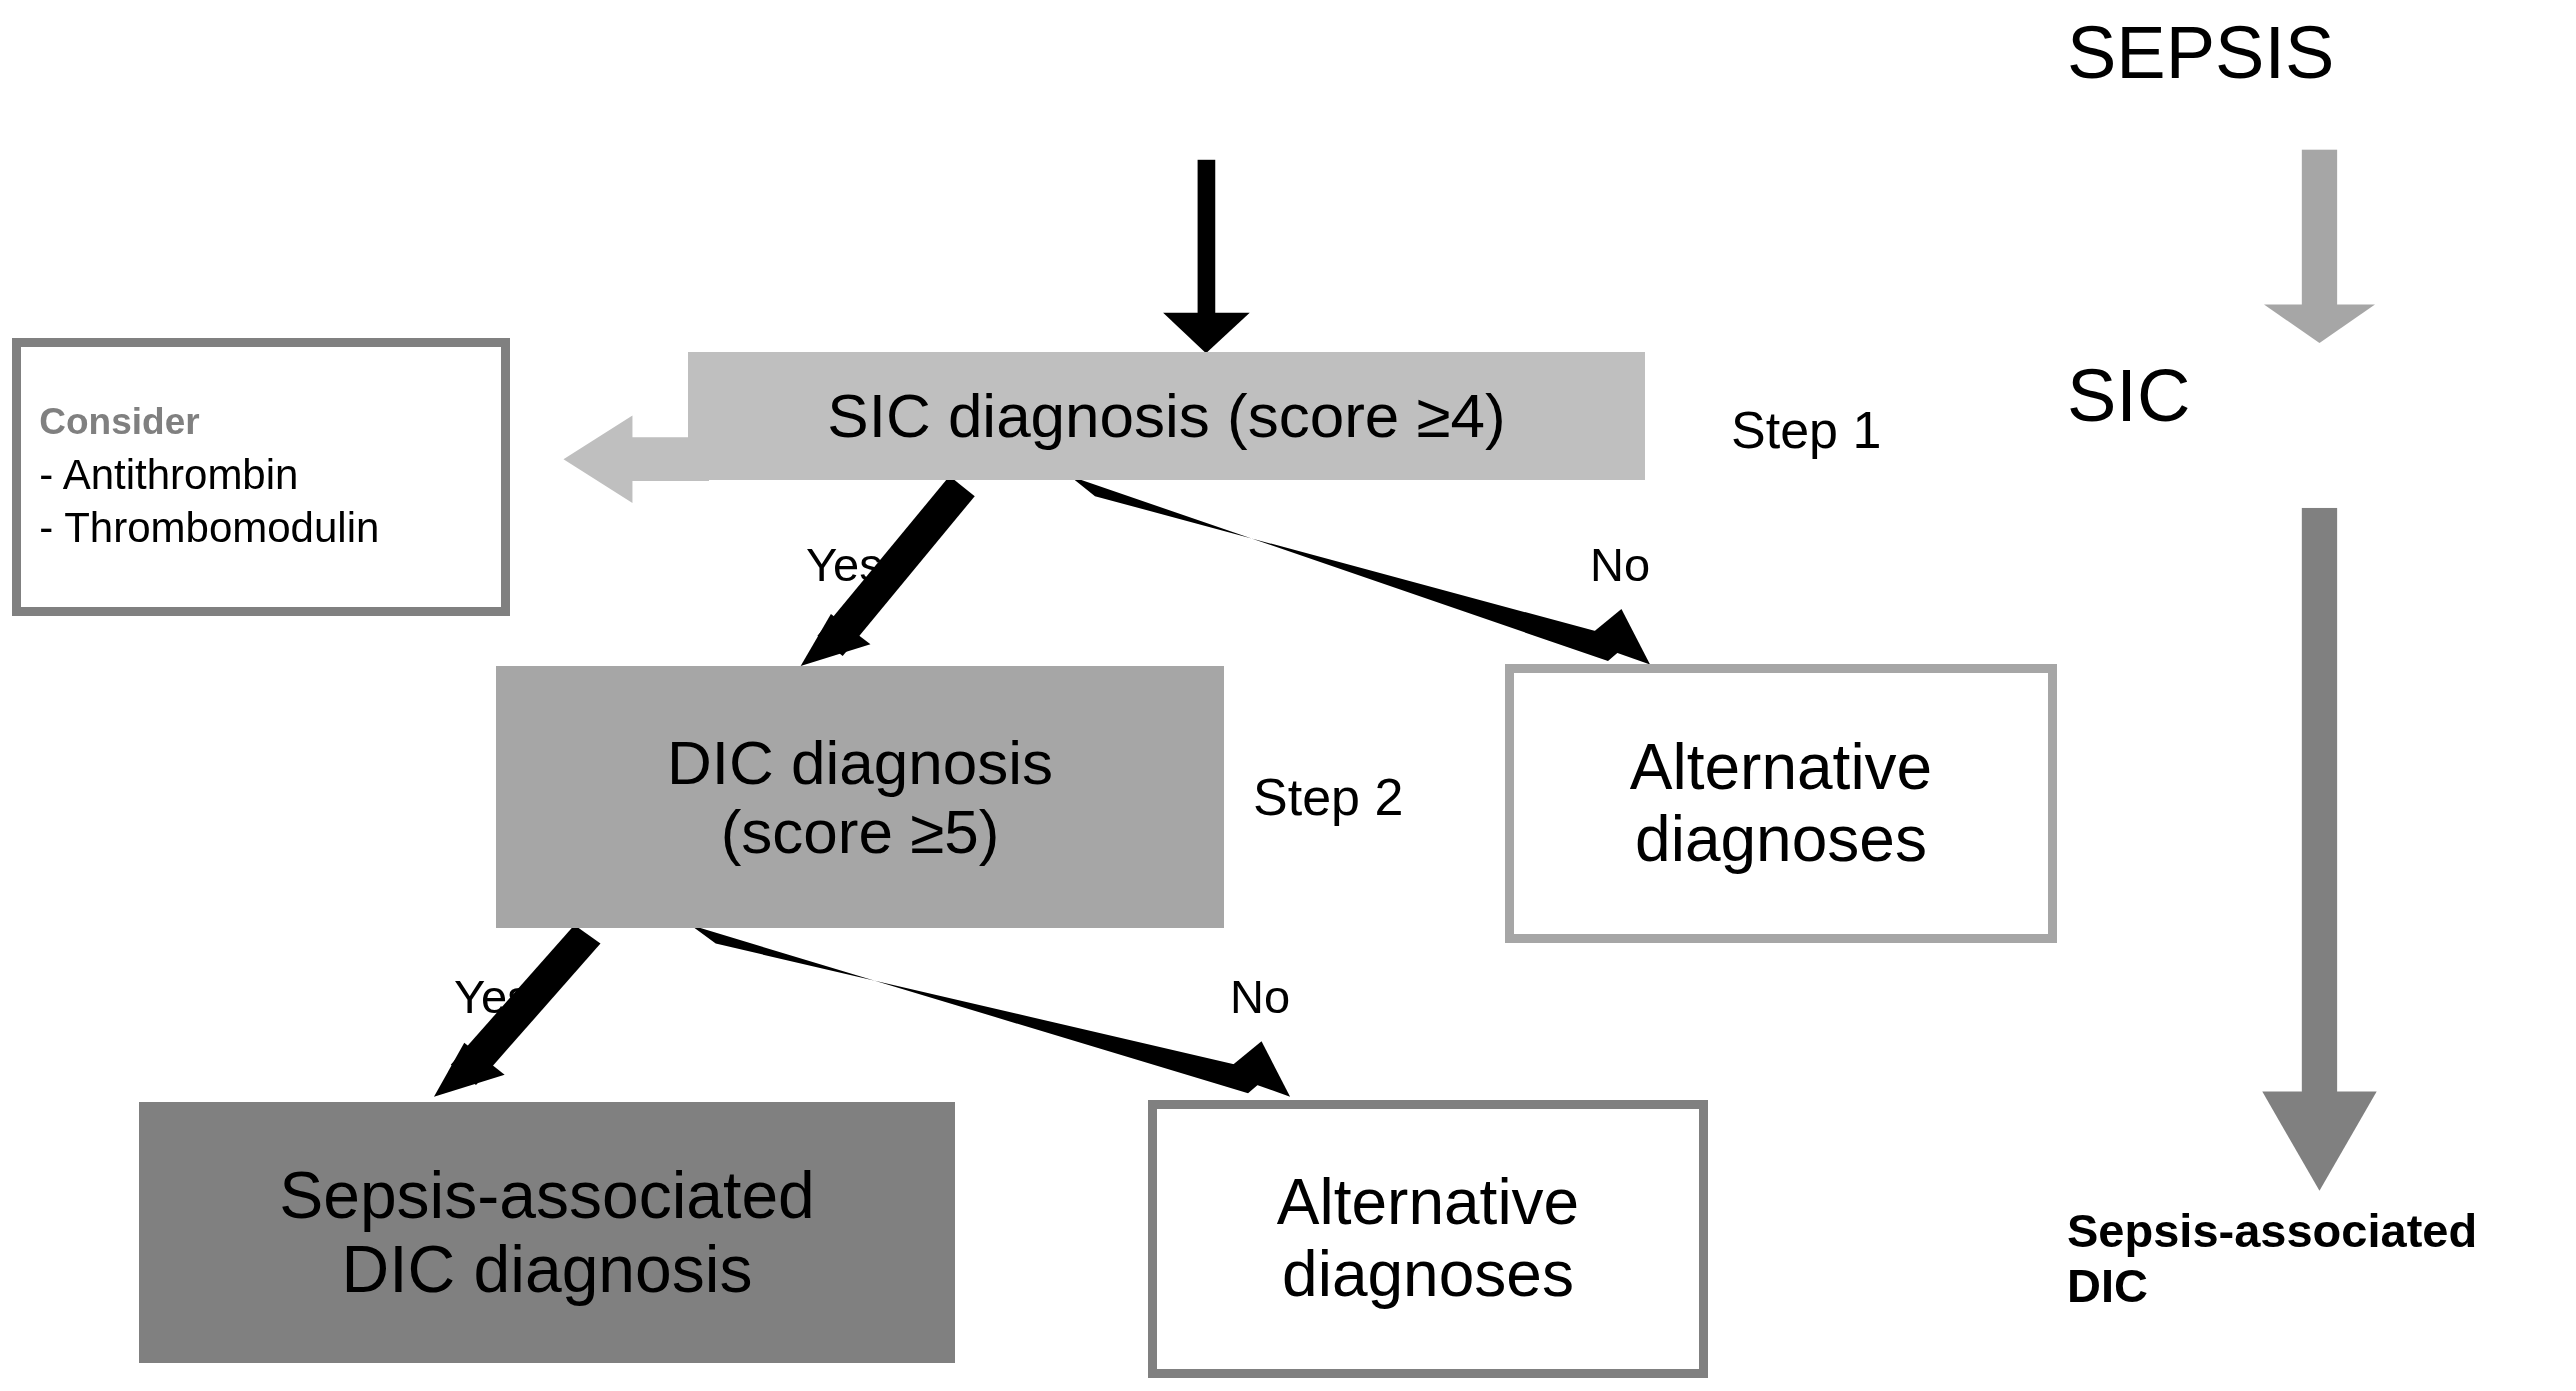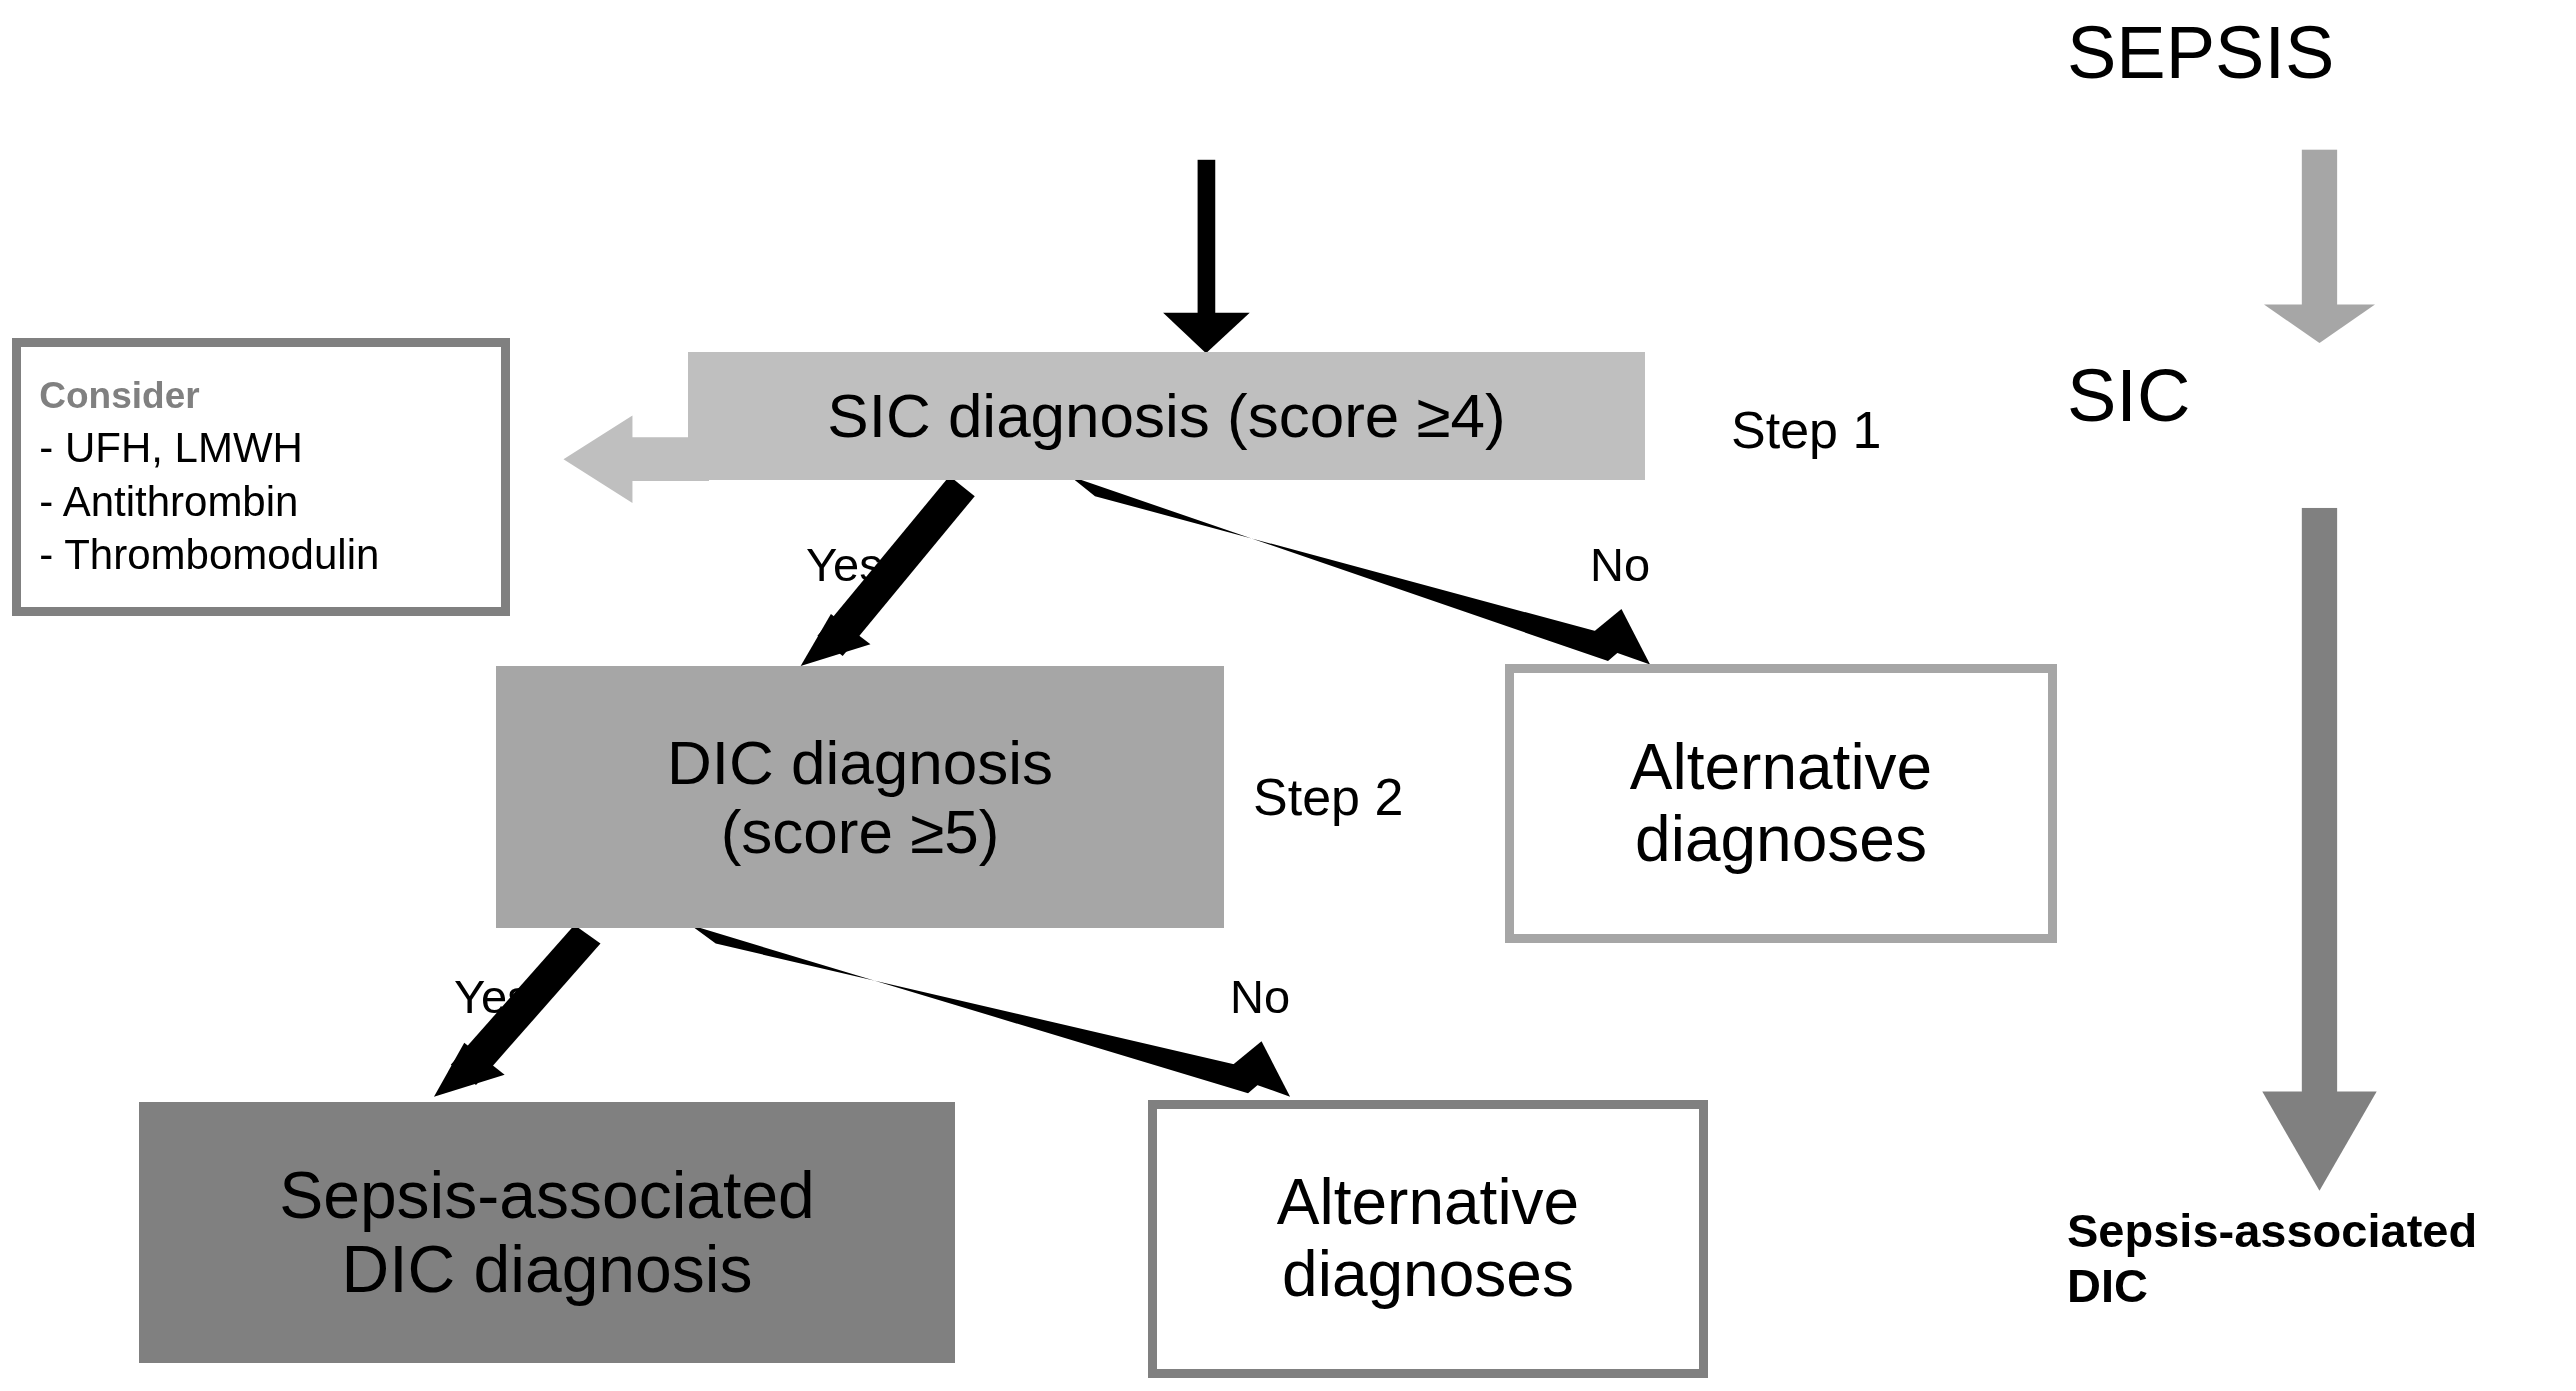--- a/index.html
+++ b/index.html
@@ -181,21 +181,20 @@
 DIC diagnosis</div>
 
   <div class="node" id="node-alternative-diagnoses-1">Alternative
 diagnoses</div>
 
   <div class="node" id="node-alternative-diagnoses-2">Alternative
 diagnoses</div>
 
   <div id="node-consider-box">
     <div class="consider-title">Consider</div>
-    <div class="consider-item">- UFH, LMWH</div>
     <div class="consider-item">- Antithrombin</div>
     <div class="consider-item">- Thrombomodulin</div>
   </div>
 
   <div class="plain-label" id="label-step-1">Step 1</div>
 
   <div class="plain-label" id="label-step-2">Step 2</div>
 
   <div class="plain-label" id="label-yes-1">Yes</div>
 

